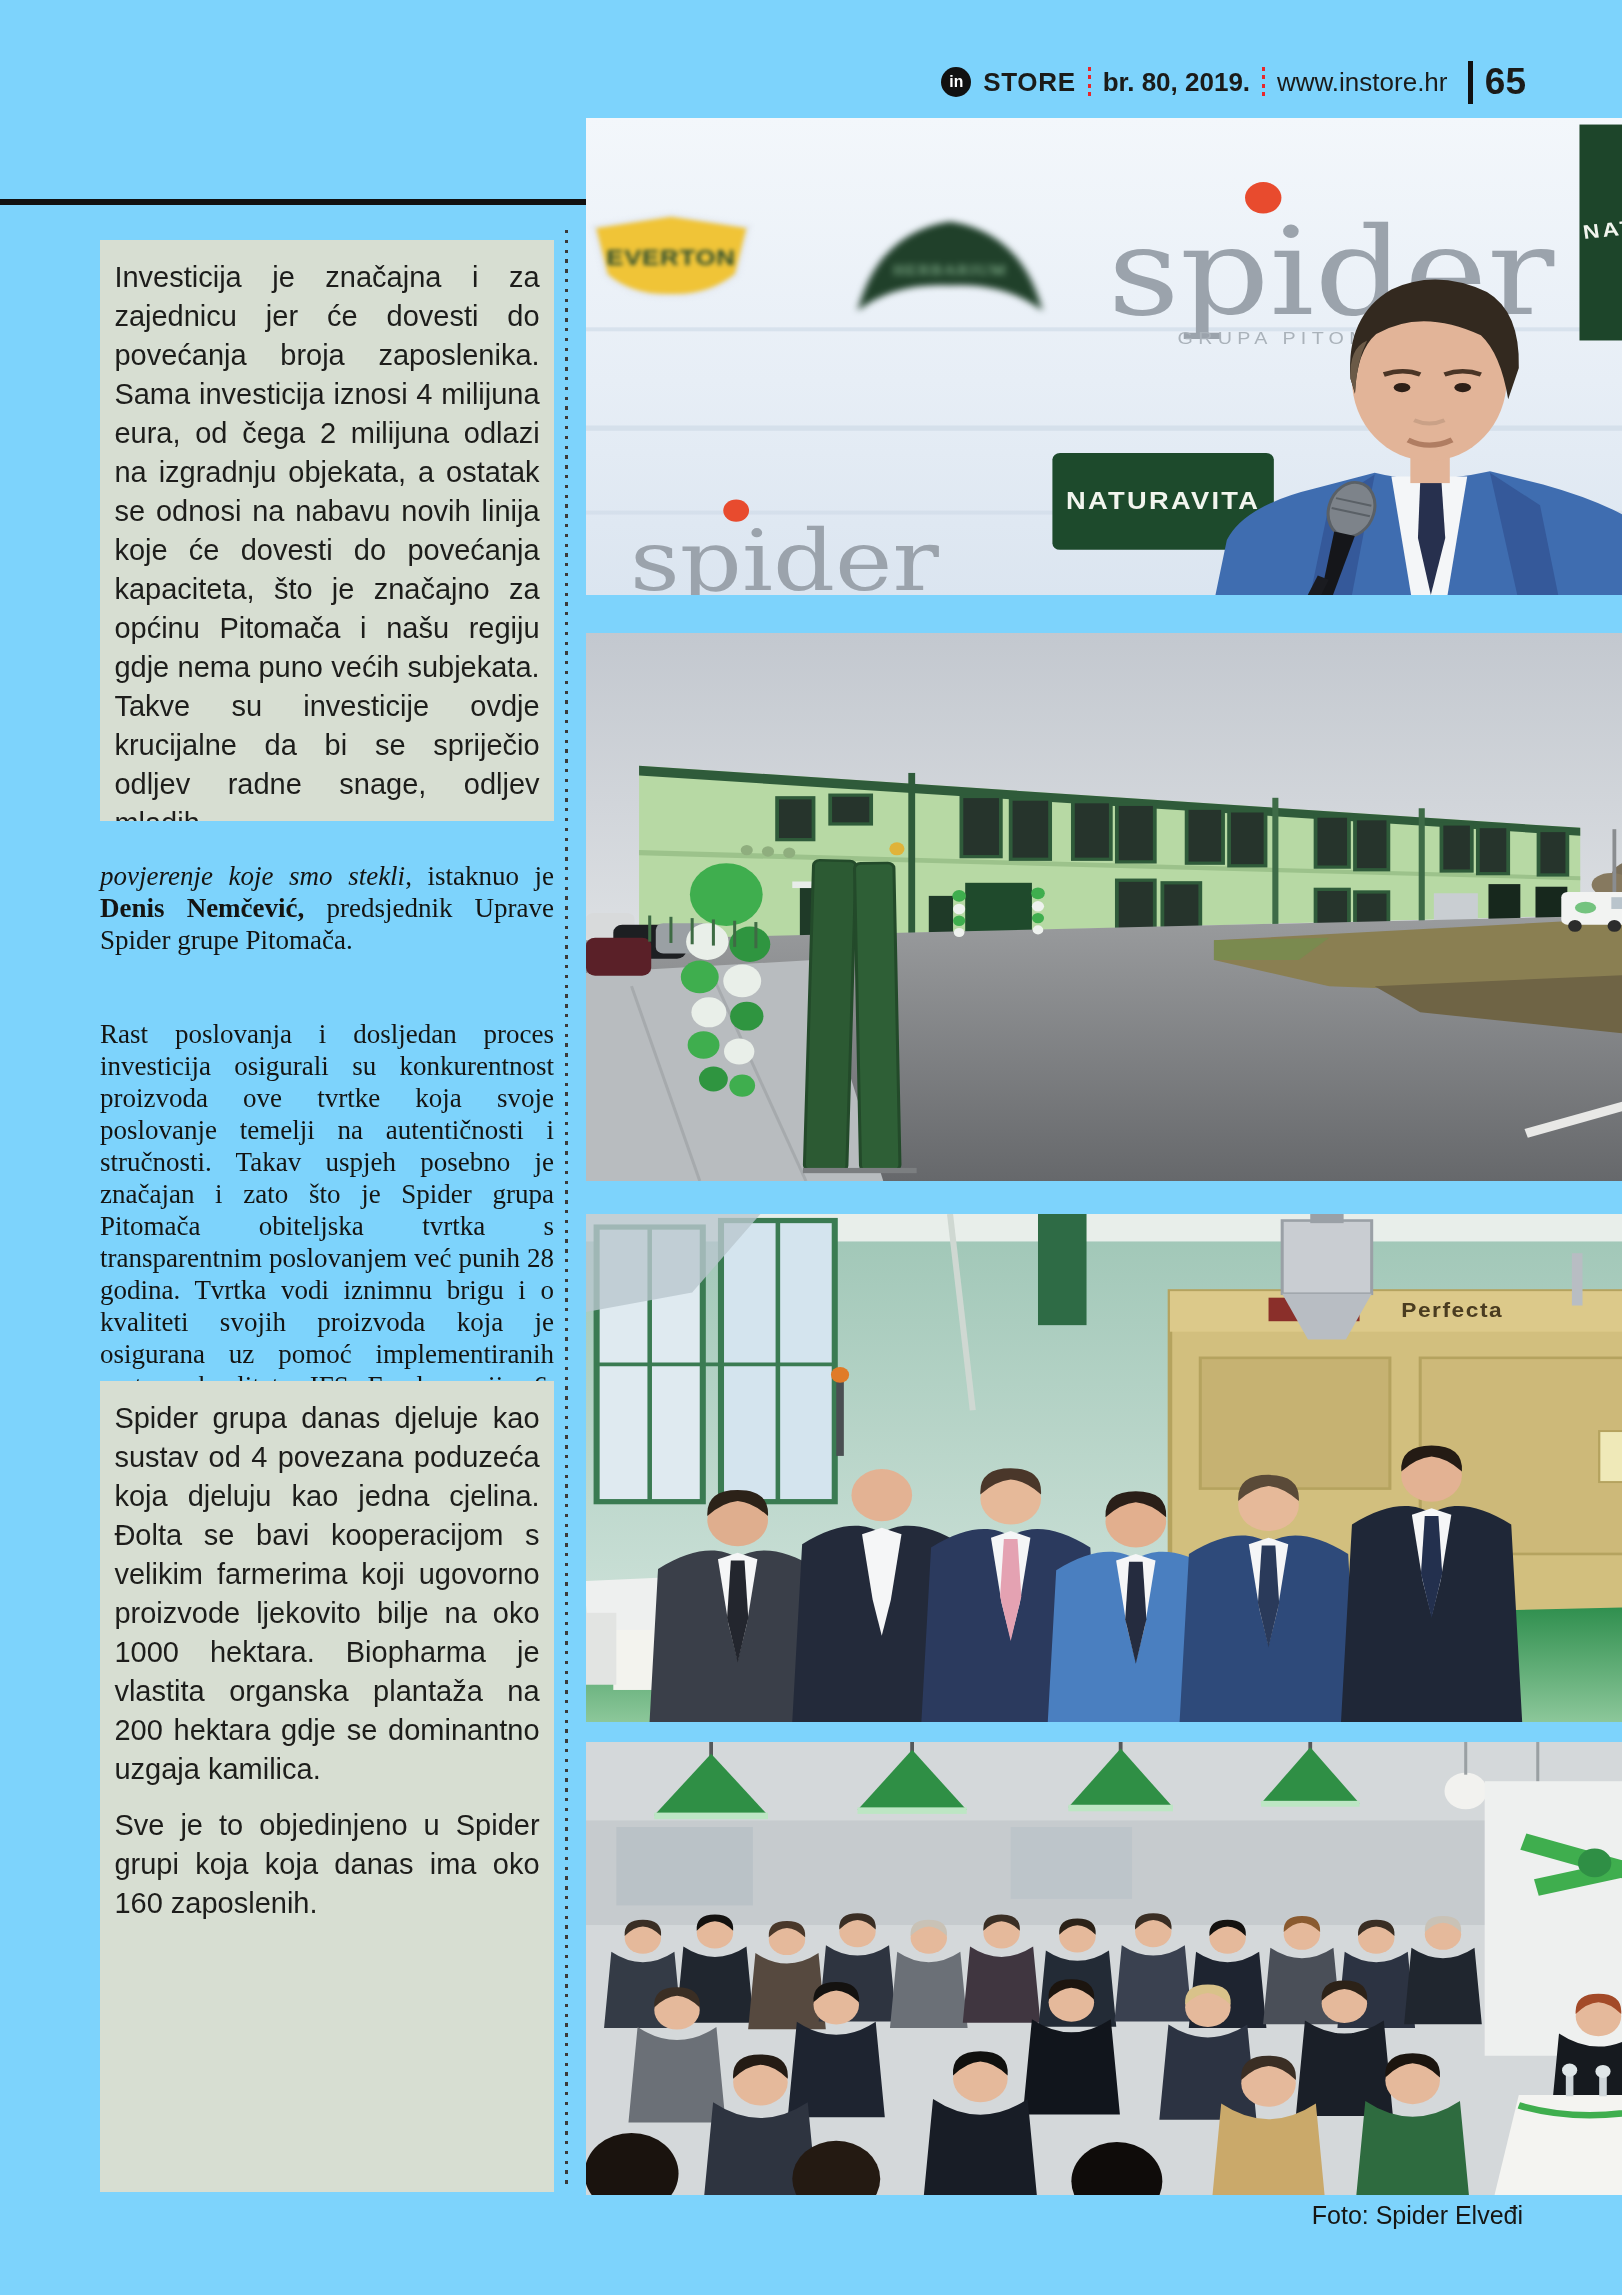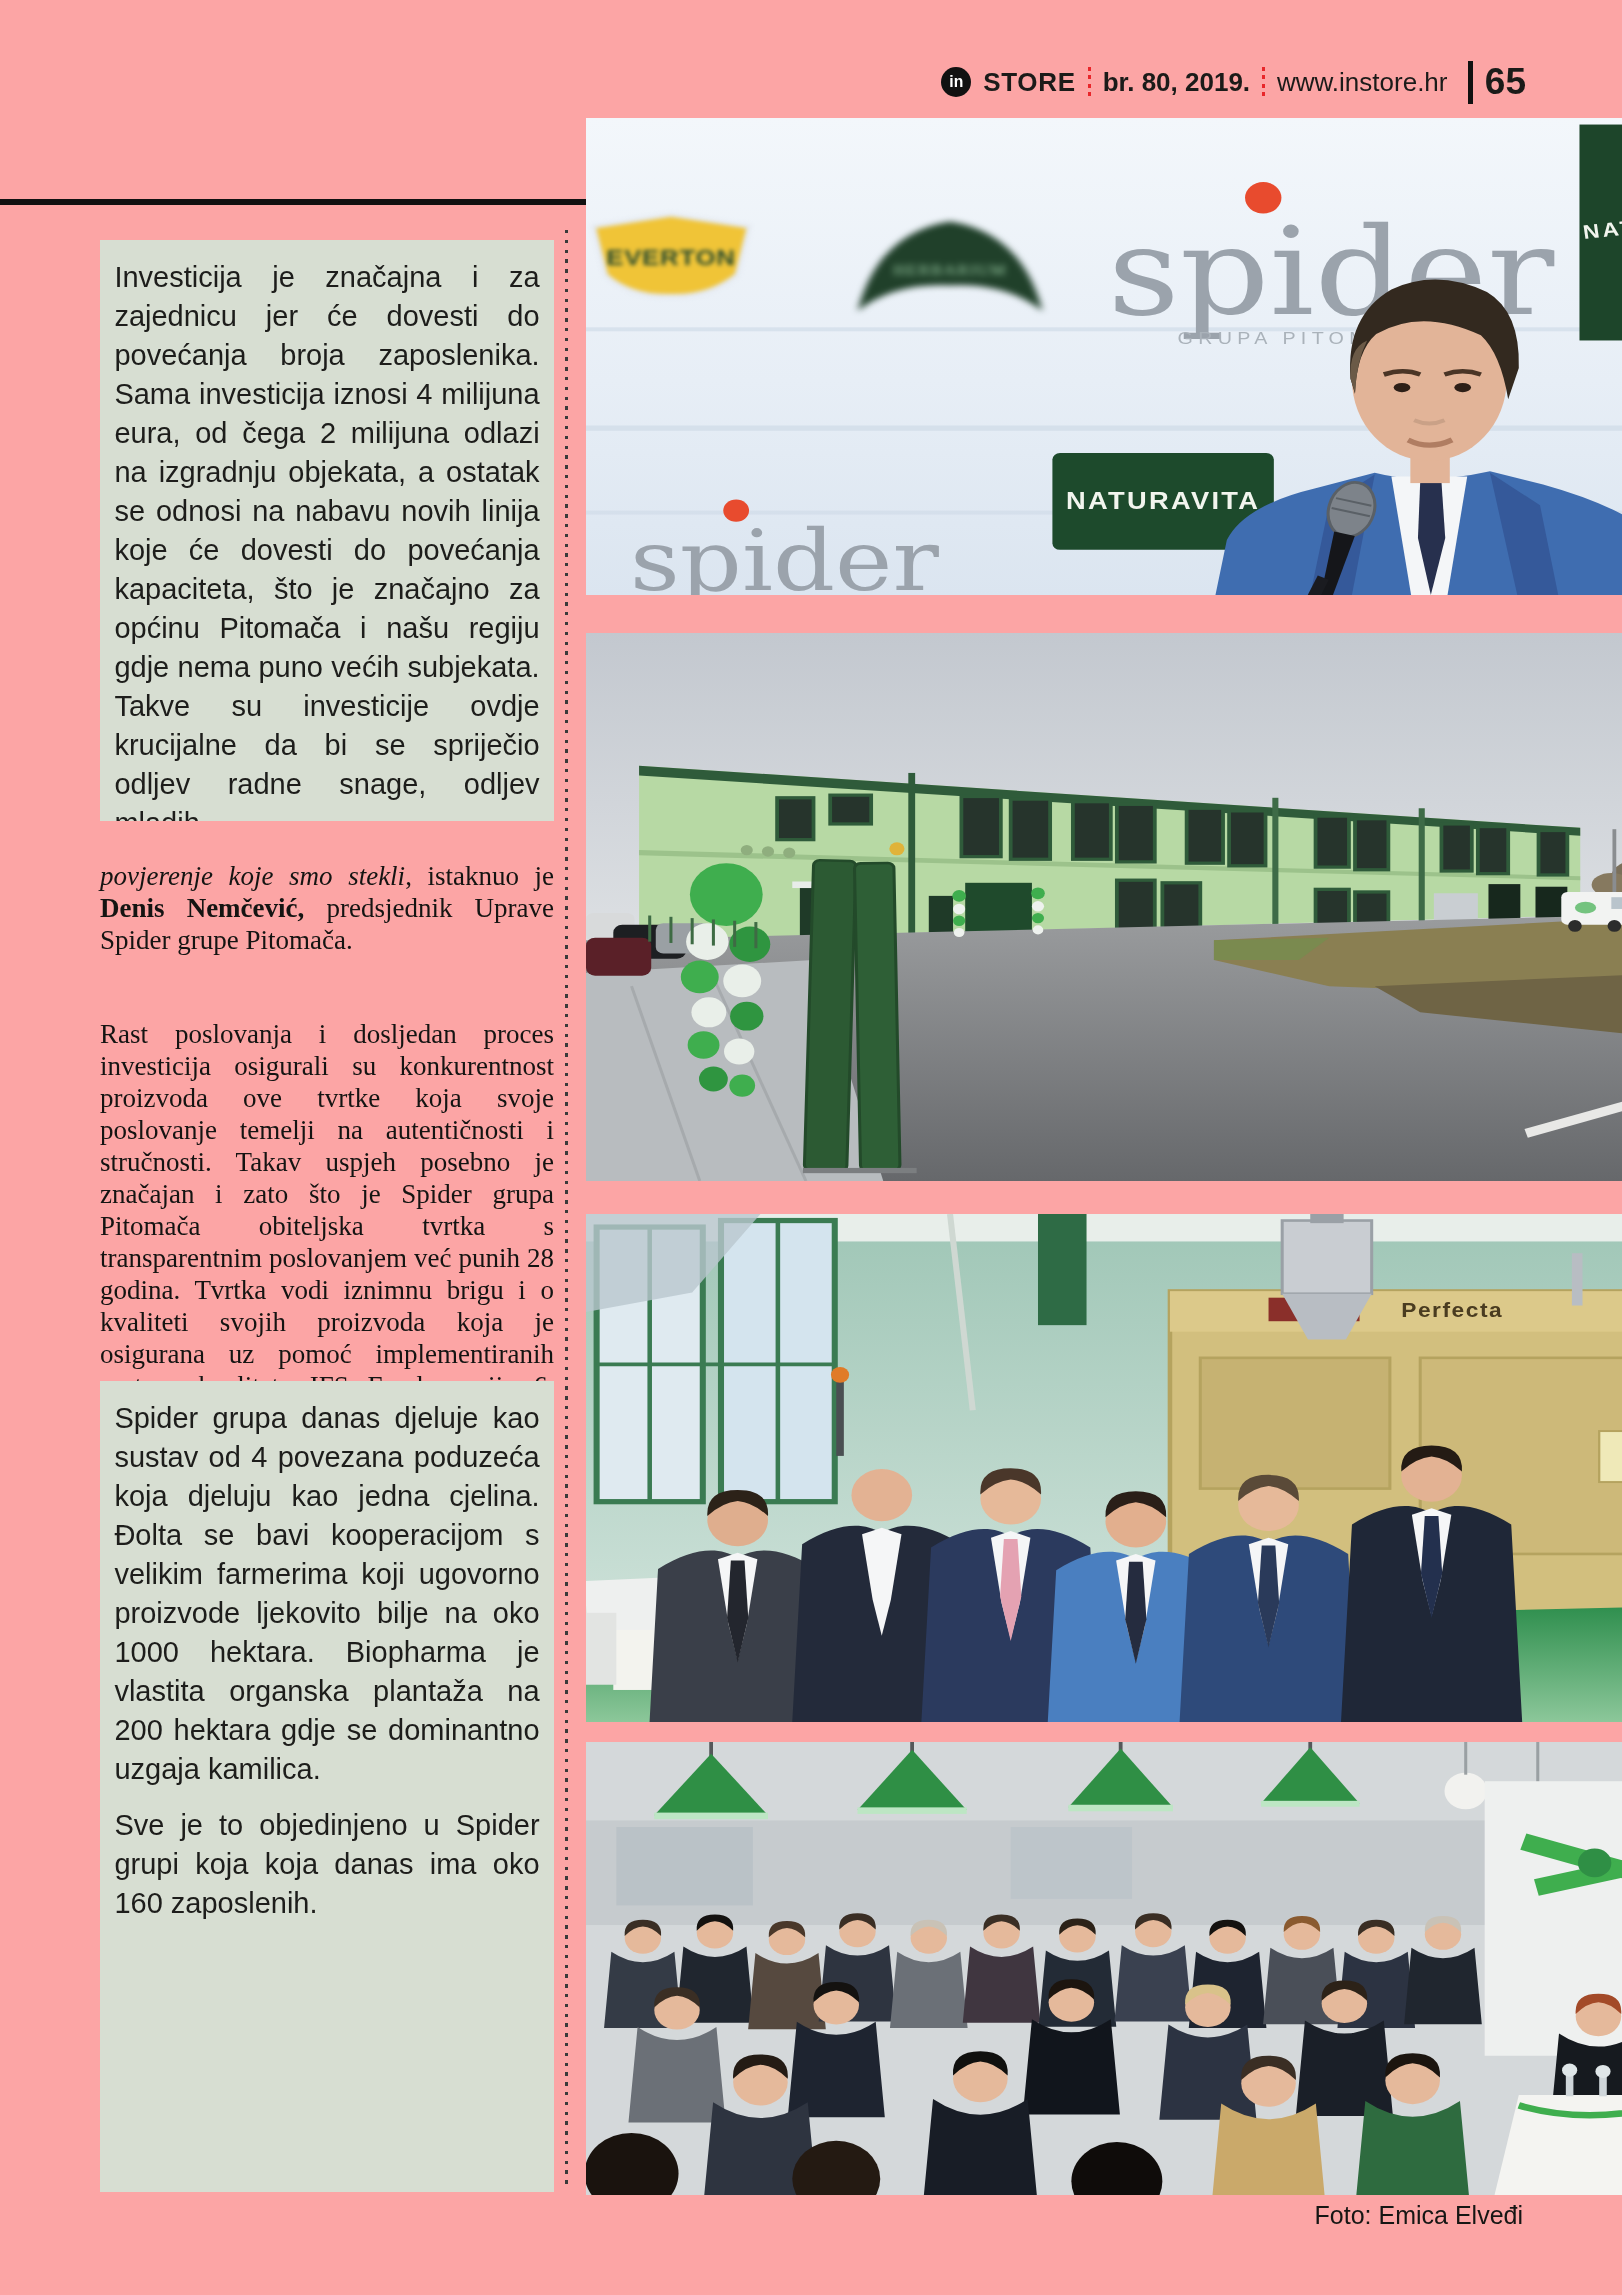--- a/index.html
+++ b/index.html
@@ -1,16 +1,16 @@
 <!DOCTYPE html>
 <html style="font-size:10.5px"><head>
 <meta charset="utf-8">
 <style>
   html,body{margin:0;padding:0;background:#ffffff;}
-  .page{position:relative;width:1623px;height:2295px;background:#fca5a5;overflow:hidden;
+  .page{position:relative;width:1623px;height:2295px;background:#7dd3fc;overflow:hidden;
         font-family:"Liberation Sans",sans-serif;color:#1b1b19;}
 
   
   .header{position:absolute;top:58px;right:97px;height:48px;display:flex;align-items:center;gap:11.8px;}
   .logo-circle{width:30px;height:30px;border-radius:50%;background:#111;color:#fff;display:flex;
                align-items:center;justify-content:center;font-weight:bold;font-size:15.7px;letter-spacing:0;}
   .brand{font-size:26px;font-weight:bold;letter-spacing:0.7px;}
   .hsep{width:3.3px;height:30px;background:repeating-linear-gradient(#e8262a 0 3.9px,transparent 3.9px 8.5px);}
   .issue{font-size:26px;font-weight:bold;}
   .site{font-size:26px;}
@@ -450,16 +450,16 @@
         <polygon points="1230,540 1424,540 1432,693 1198,693" fill="#f4f4f1"></polygon>
         <path d="M1230,556 Q1320,586 1424,556" stroke="#3fae4e" stroke-width="10" fill="none"></path>
         <rect x="1292" y="508" width="10" height="34" fill="#cfd6da"></rect>
         <circle cx="1297" cy="502" r="10" fill="#dfe6e8"></circle>
         <rect x="1336" y="510" width="10" height="32" fill="#cfd6da"></rect>
         <circle cx="1341" cy="504" r="10" fill="#dfe6e8"></circle>
       </g>
     </svg>
   </div>
 
-  <div class="credit">Foto: Emica Elveđi</div>
+  <div class="credit">Foto: Spider Elveđi</div>
 
 </div>
 
 
 </body></html>

